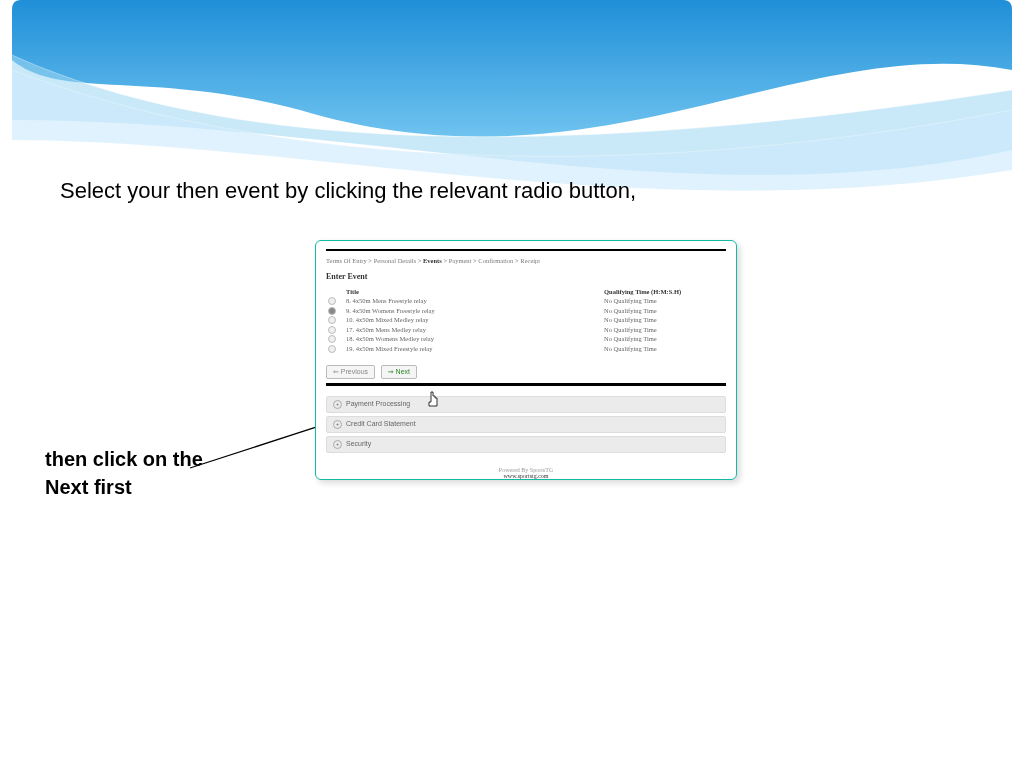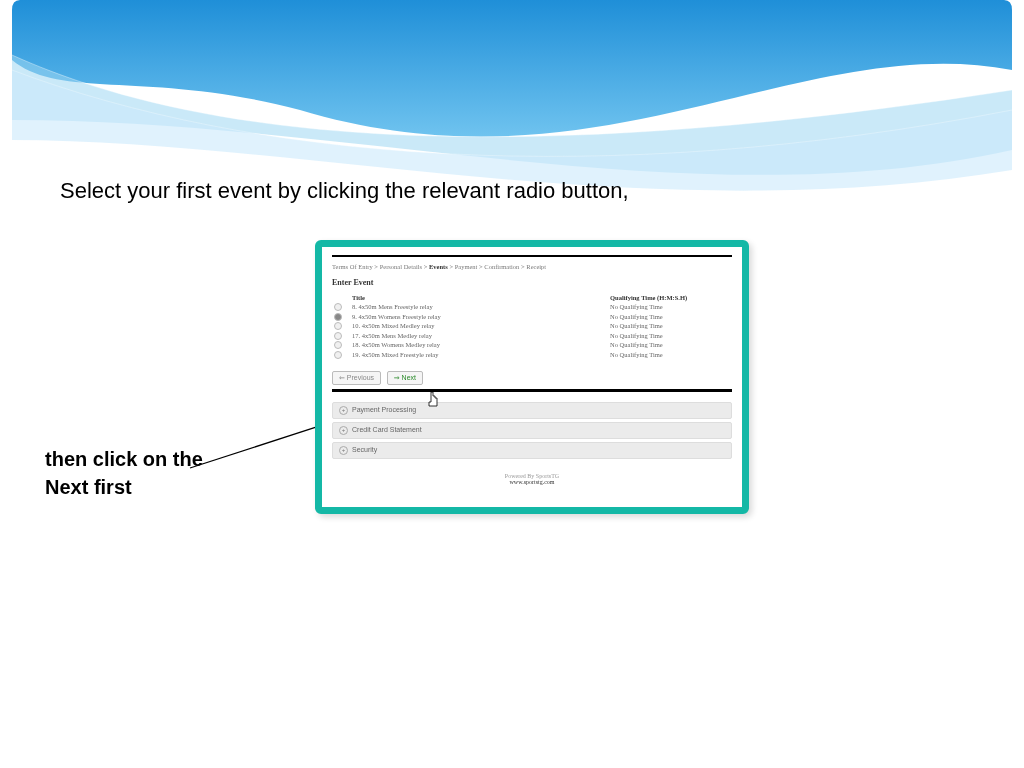--- a/index.html
+++ b/index.html
@@ -3,24 +3,24 @@
 <meta charset="utf-8">
 <style>
   html,body{margin:0;padding:0;width:1024px;height:768px;font-family:"Segoe UI",Arial,sans-serif;background:#fff;color:#000;}
   .slide{position:relative;width:1024px;height:768px;overflow:hidden;}
   .wave{position:absolute;top:0;left:0;width:1024px;height:200px;pointer-events:none;}
   .instr1{position:absolute;left:60px;top:178px;font-size:22px;}
   .instr2{position:absolute;left:45px;top:445px;font-size:20px;line-height:1.4;font-weight:bold;}
   .arrow{position:absolute;left:180px;top:390px;pointer-events:none;}
   .panel{
     position:absolute;left:315px;top:240px;width:400px;
-    border:7px solid #14b8a6;border-radius:6px;background:#fff;
+    border:1px solid #14b8a6;border-radius:6px;background:#fff;
     box-shadow:3px 3px 6px rgba(0,0,0,0.15);
     font-family:"Times New Roman",serif;font-size:7px;color:#555;
-    padding:8px 10px 22px 10px;
+    padding:8px 10px 0 10px;
   }
   .blackbar{height:2px;background:#000;margin:0 0 6px 0;}
   .crumbs{font-size:6.5px;color:#7a7a7a;margin-bottom:8px;}
   .crumbs .active{font-weight:bold;color:#333;}
   .sect-title{font-weight:bold;font-size:8px;color:#333;margin:4px 0 6px 0;}
   .evt-table{width:100%;border-collapse:collapse;font-size:6.5px;color:#666;}
   .evt-table th{text-align:left;font-weight:bold;color:#333;padding:1px 2px;}
   .evt-table td{padding:0.5px 2px;vertical-align:middle;}
   .radio{display:inline-block;width:6px;height:6px;border:1px solid #bbb;border-radius:50%;background:#f0f0f0;vertical-align:middle;}
   .radio.sel{background:#888;}
@@ -53,21 +53,21 @@
       <stop offset="100%" stop-color="#6fc3ef"></stop>
     </linearGradient>
   </defs>
   <path d="M20,0 H1004 Q1012,0 1012,10 V70 C800,30 600,200 300,110 C150,70 60,100 12,60 V10 Q12,0 20,0 Z" fill="url(#g1)"></path>
   <path d="M12,55 C200,140 500,170 1012,90 V150 C700,220 350,120 12,120 Z" fill="#9ed7f3" opacity="0.55"></path>
   <path d="M12,70 C250,160 600,190 1012,110 V170 C650,230 300,140 12,140 Z" fill="#cbeafb" opacity="0.6"></path>
   <path d="M12,55 C200,140 500,170 1012,90" stroke="#fff" stroke-width="0.6" fill="none" opacity="0.6"></path>
   <path d="M12,70 C250,160 600,190 1012,110" stroke="#fff" stroke-width="0.6" fill="none" opacity="0.5"></path>
 </svg>
 
-<div class="instr1">Select your first event by clicking the relevant radio button,</div>
+<div class="instr1">Select your then event by clicking the relevant radio button,</div>
 
 <div class="instr2">
   <span>then click on the</span><br>
   <span>Next first</span>
 </div>
 
 <svg class="arrow" width="260" height="90">
   <line x1="10" y1="78" x2="238" y2="4" stroke="#000" stroke-width="1.3"></line>
   <polygon points="238,4 228,14 234,2 224,4" fill="#000"></polygon>
   <polygon points="238,4 224,10 229,0" fill="#000"></polygon>

